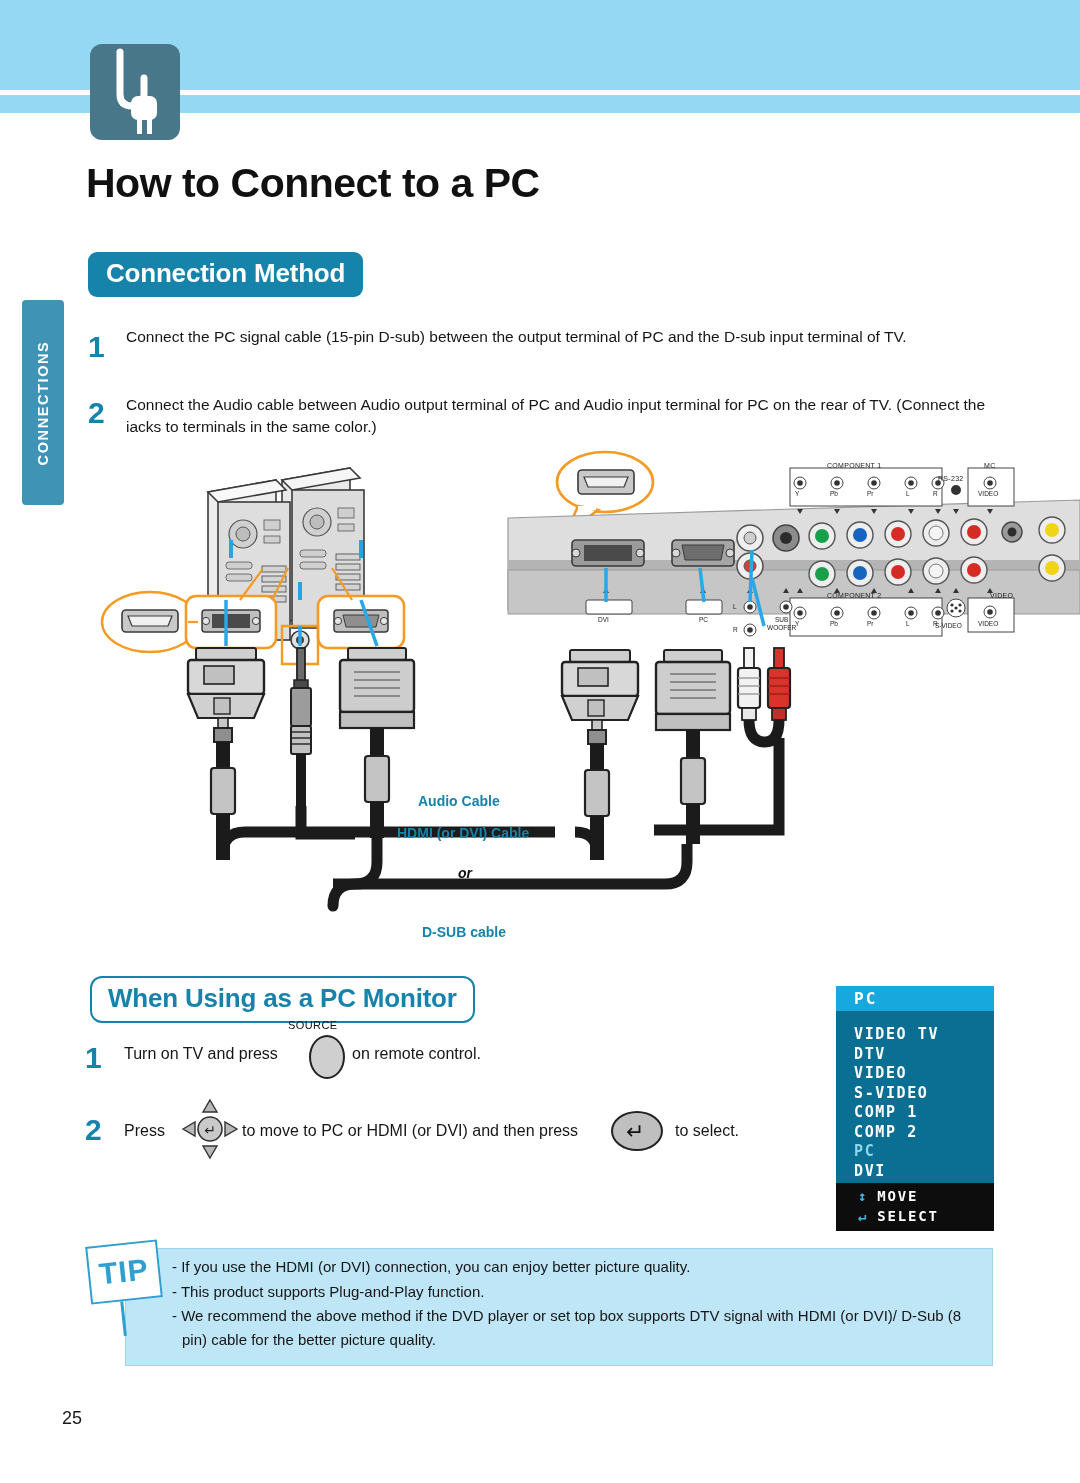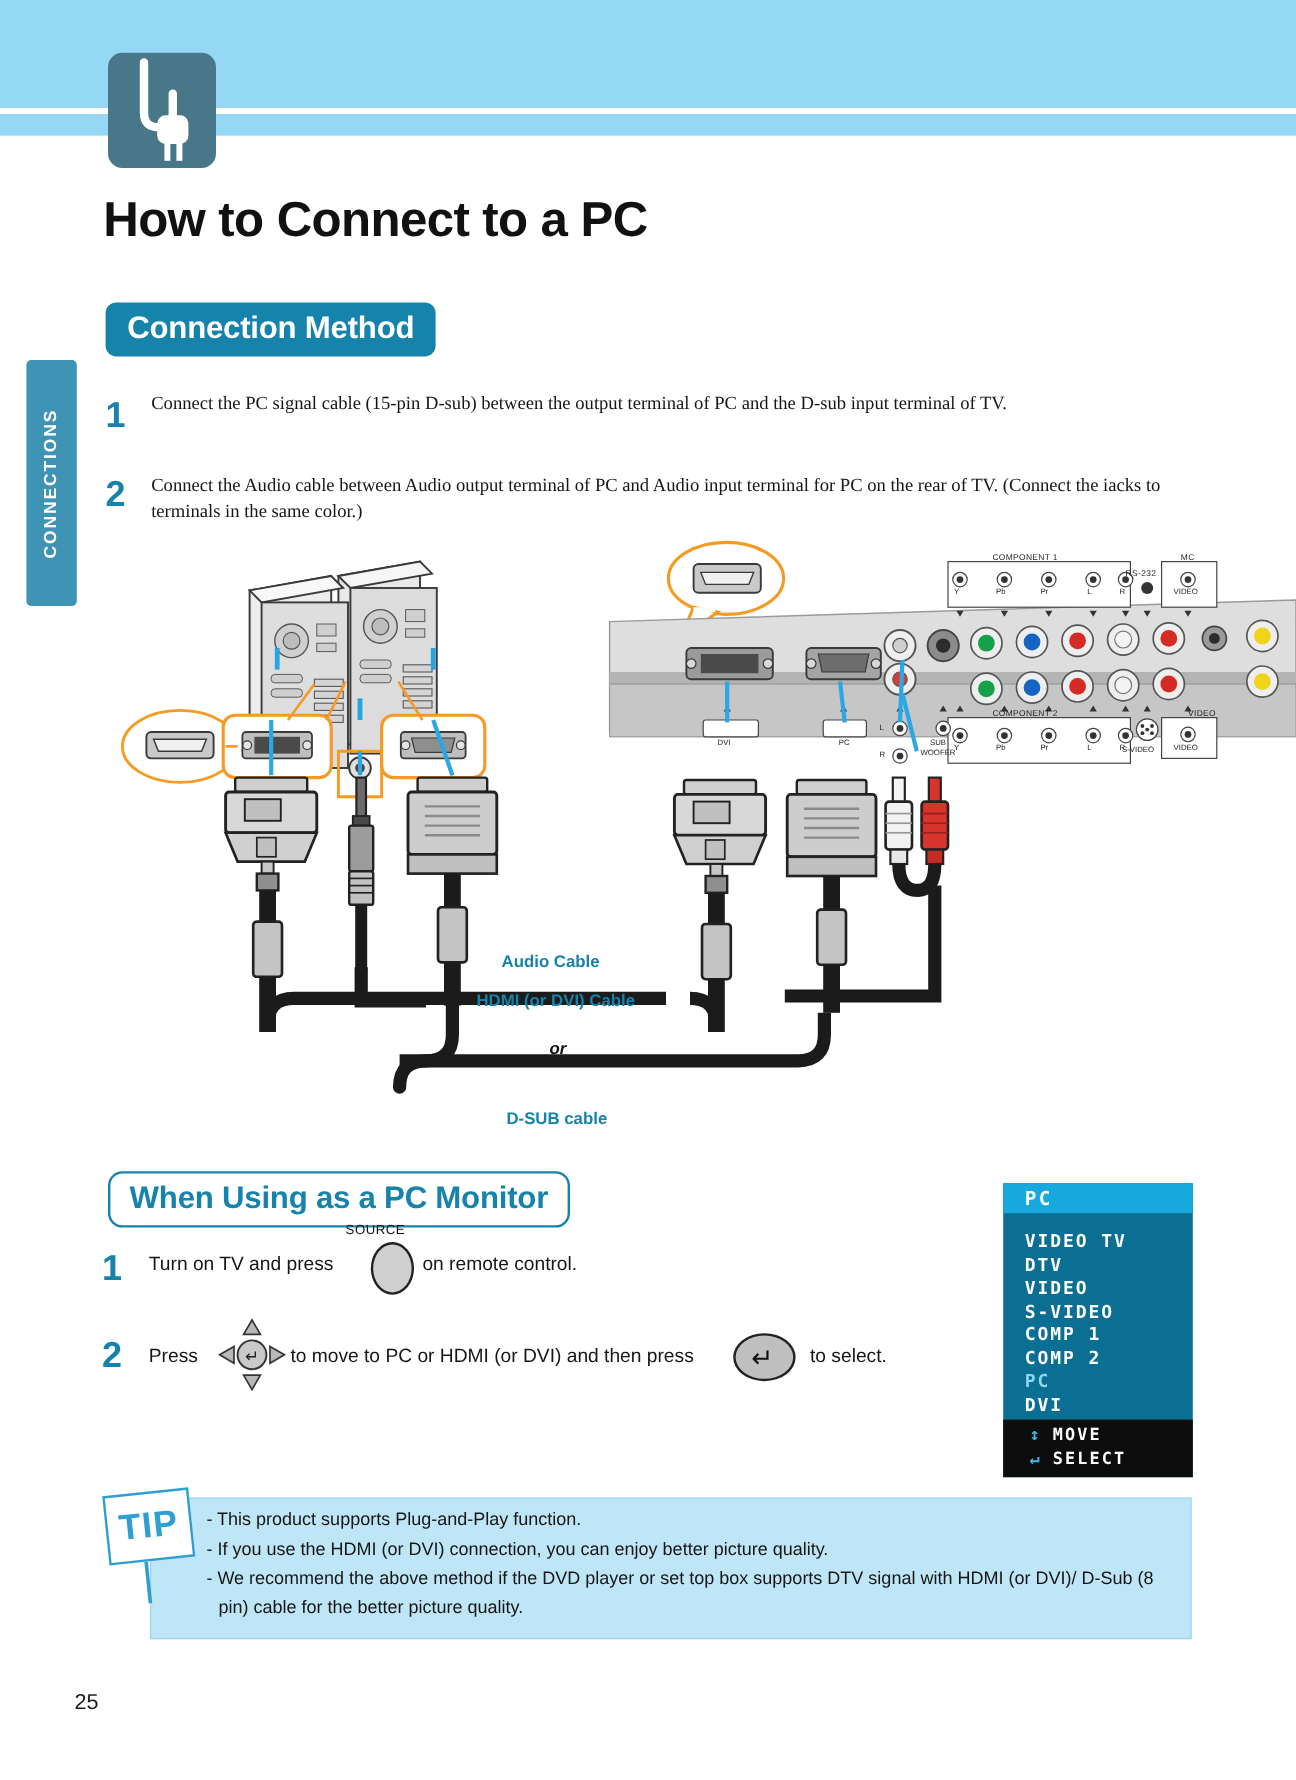--- a/index.html
+++ b/index.html
@@ -56,21 +56,21 @@
     left:90px; top:976px; background:#ffffff; color:#1683ab;
     border:2.5px solid #1683ab; border-radius:12px;
     padding:5px 16px 7px 16px; font-size:26px;
   }
   .step-num{
     position:absolute; color:#1683ab; font-weight:bold;
     font-size:30px; font-family:"Liberation Sans", sans-serif;
   }
   .step-text{
     position:absolute; font-size:15.5px; color:#161616; line-height:1.42;
-    font-family:Liberation Serif, serif;
+    font-family:Liberation Sans, sans-serif;
   }
   .s1-num{ left:88px; top:330px; }
   .s1-txt{ left:126px; top:326px; width:880px; }
   .s2-num{ left:88px; top:396px; }
   .s2-txt{ left:126px; top:394px; width:880px; }
 
   
   .m1-num{ left:85px; top:1041px; }
   .m2-num{ left:85px; top:1113px; }
   .m-txt{
@@ -650,19 +650,19 @@
   </div>
 </div>
 
 <div class="tip-box"></div>
 <div class="tip-stem"></div>
 <div class="tip-badge">
   <span>TIP</span>
 </div>
 <div class="tip-list">
   <ul>
+    <li>- If you use the HDMI (or DVI) connection, you can enjoy better picture quality.</li>
     <li>- This product supports Plug-and-Play function.</li>
-    <li>- If you use the HDMI (or DVI) connection, you can enjoy better picture quality.</li>
     <li>- We recommend the above method if the DVD player or set top box supports DTV signal with HDMI (or DVI)/ D-Sub (8 pin) cable for the better picture quality.</li>
   </ul>
 </div>
 
 <div class="page-num">25</div>
 
 </body></html>

